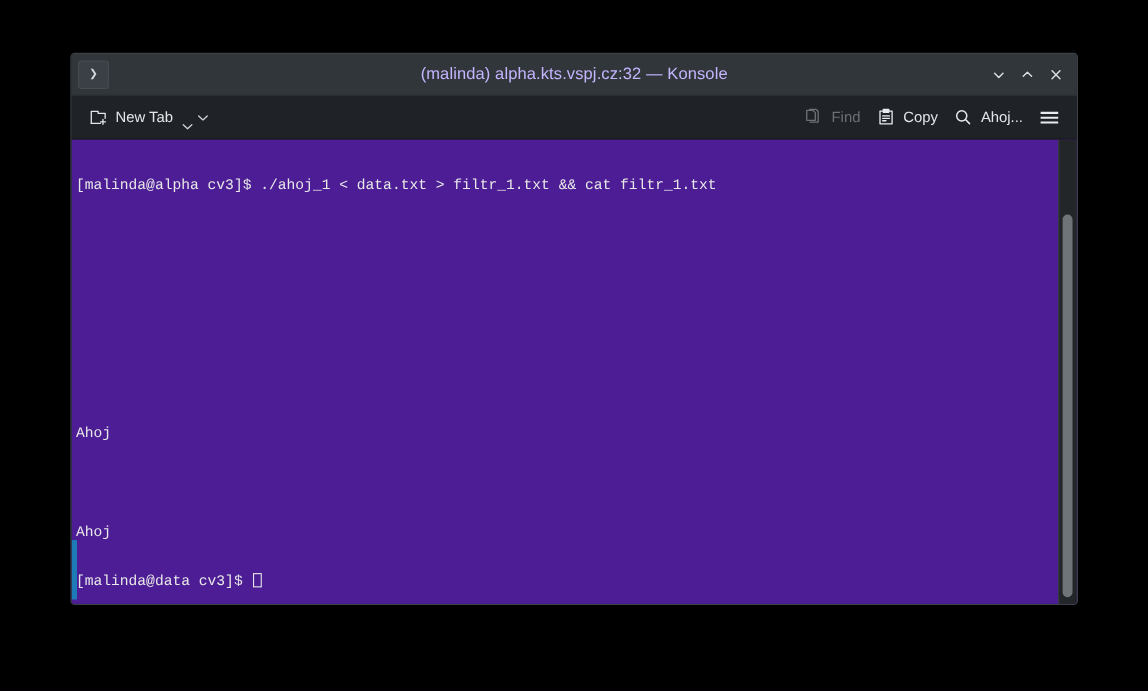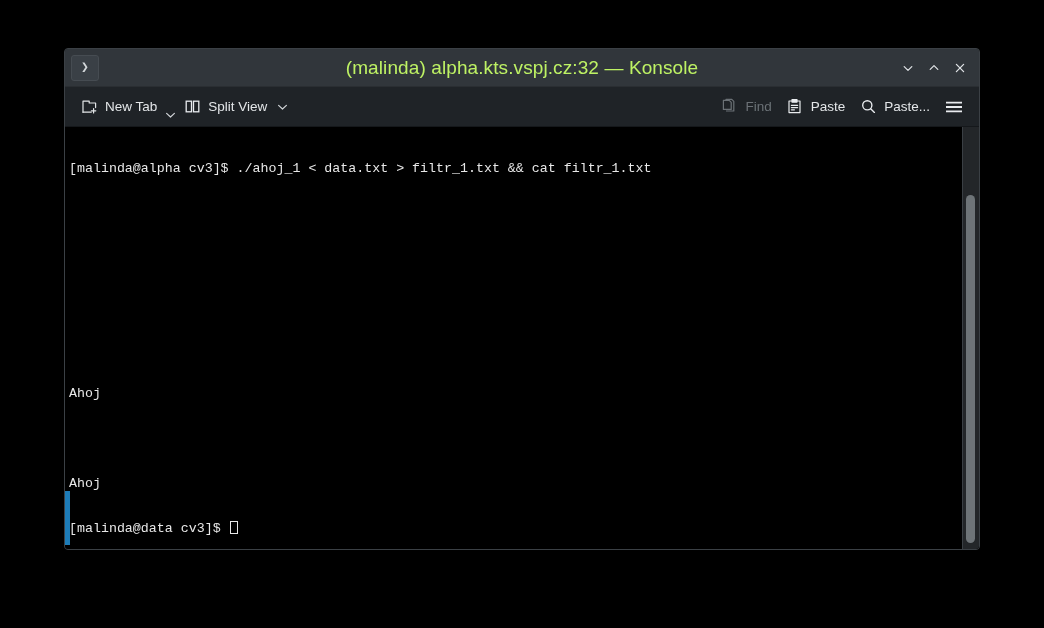--- a/index.html
+++ b/index.html
@@ -54,22 +54,22 @@
     color: #d4d8db;
     font-size: 13px;
     font-family: "Liberation Mono", monospace;
     line-height: 1;
   }
   #window-title {
     position: absolute;
     left: 0;
     right: 0;
     text-align: center;
-    color: #bef264;
-    font-size: 19px;
+    color: #c4b5fd;
+    font-size: 15px;
     letter-spacing: 0.1px;
     pointer-events: none;
   }
   #window-controls {
     margin-left: auto;
     display: flex;
     align-items: center;
     gap: 0px;
     padding-right: 6px;
     z-index: 2;
@@ -118,21 +118,21 @@
     color: #cfd3d6;
     padding-bottom: 1px;
   }
   .menu-arrow.inline { align-items: center; padding-bottom: 0; width: 16px; }
   #toolbar-right { margin-left: auto; display: flex; align-items: center; }
 
   
   #terminal-area {
     flex: 1;
     position: relative;
-    background: #000000;
+    background: #4c1d95;
     display: flex;
     overflow: hidden;
   }
   #active-marker {
     position: absolute;
     left: 0;
     bottom: 4px;
     width: 5px;
     height: 54px;
     background: #1d7cb8;
@@ -220,29 +220,20 @@
         </svg>
       </span>
       <span>New Tab</span>
     </div>
     <div class="menu-arrow">
       <svg width="11" height="8" viewBox="0 0 11 8" fill="none" stroke="currentColor" stroke-width="1.2" stroke-linecap="round" stroke-linejoin="round">
         <polyline points="1.6,2.4 5.5,6.0 9.4,2.4"></polyline>
       </svg>
     </div>
 
-    <div class="tbtn">
-      <span class="ico">
-        <svg width="17" height="17" viewBox="0 0 17 17" fill="none" stroke="#e9ecef" stroke-width="1.3">
-          <rect x="2.2" y="3.2" width="5.3" height="10.6"></rect>
-          <rect x="9.5" y="3.2" width="5.3" height="10.6"></rect>
-        </svg>
-      </span>
-      <span>Split View</span>
-    </div>
     <div class="menu-arrow inline">
       <svg width="11" height="8" viewBox="0 0 11 8" fill="none" stroke="currentColor" stroke-width="1.2" stroke-linecap="round" stroke-linejoin="round">
         <polyline points="1.6,2.4 5.5,6.0 9.4,2.4"></polyline>
       </svg>
     </div>
 
     <div id="toolbar-right">
 
       <div class="tbtn disabled">
         <span class="ico">
@@ -257,31 +248,31 @@
       <div class="tbtn">
         <span class="ico">
           <svg width="17" height="17" viewBox="0 0 17 17" fill="none" stroke="#e9ecef" stroke-width="1.2" stroke-linejoin="round" stroke-linecap="round">
             <rect x="3.0" y="3.0" width="11" height="11.6"></rect>
             <rect x="6.0" y="1.5" width="5" height="2.6" fill="#e9ecef"></rect>
             <line x1="5.4" y1="7.4" x2="11.6" y2="7.4"></line>
             <line x1="5.4" y1="9.6" x2="11.6" y2="9.6"></line>
             <line x1="5.4" y1="11.8" x2="8.4" y2="11.8"></line>
           </svg>
         </span>
-        <span>Paste</span>
+        <span>Copy</span>
       </div>
 
       <div class="tbtn">
         <span class="ico">
           <svg width="17" height="17" viewBox="0 0 17 17" fill="none" stroke="#e9ecef" stroke-width="1.35" stroke-linecap="round">
             <circle cx="7.3" cy="7.3" r="4.6"></circle>
             <line x1="10.7" y1="10.7" x2="14.4" y2="14.4"></line>
           </svg>
         </span>
-        <span>Paste...</span>
+        <span>Ahoj...</span>
       </div>
 
       <div class="tbtn">
         <span class="ico" style="width:20px;">
           <svg width="20" height="16" viewBox="0 0 20 16" stroke="#e9ecef" stroke-width="1.9" stroke-linecap="butt">
             <line x1="2.0" y1="3.6" x2="18.0" y2="3.6"></line>
             <line x1="2.0" y1="8.0" x2="18.0" y2="8.0"></line>
             <line x1="2.0" y1="12.4" x2="18.0" y2="12.4"></line>
           </svg>
         </span>

